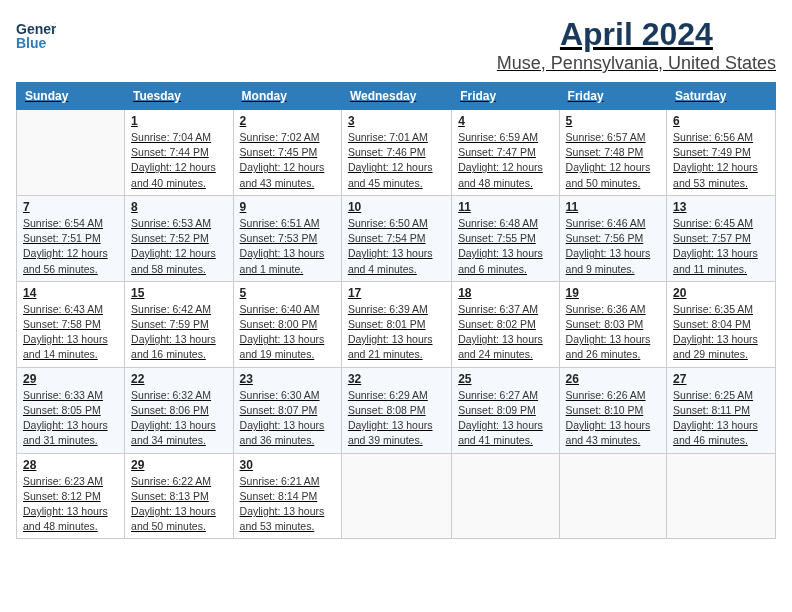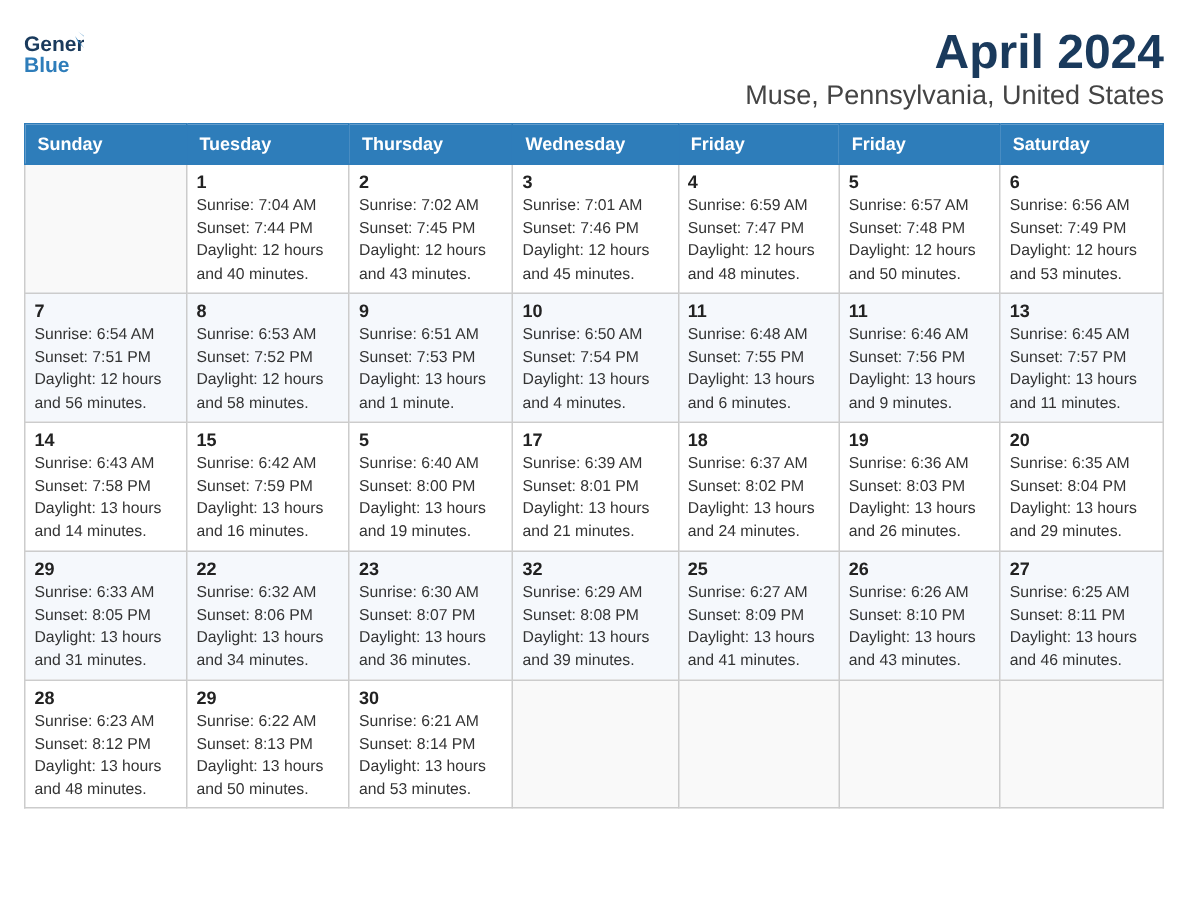--- a/index.html
+++ b/index.html
@@ -15,35 +15,37 @@
       justify-content: space-between;
       align-items: flex-start;
       margin-bottom: 8px;
     }
     .logo {
       display: flex;
       align-items: center;
       gap: 4px;
     }
     .title-block {
-      text-align: right;
+      text-align: center;
+      text-decoration: underline;
     }
     .month-title {
       font-size: 32px;
       font-weight: bold;
       color: #1a3a5c;
     }
     .location {
       font-size: 18px;
       color: #444;
     }
     .calendar-table {
       width: 100%;
       border-collapse: collapse;
       font-size: 11px;
+      text-decoration: underline;
     }
     .calendar-table th {
       background-color: #2e7dba;
       color: #fff;
       text-align: left;
       padding: 6px 8px;
       font-size: 12px;
       font-weight: bold;
       border: 1px solid #2e7dba;
     }
@@ -92,21 +94,21 @@
     <div class="month-title">April 2024</div>
     <div class="location">Muse, Pennsylvania, United States</div>
   </div>
 </div>
 
 <table class="calendar-table">
   <thead>
     <tr id="header-row">
         <th>Sunday</th>
         <th>Tuesday</th>
-        <th>Thursday</th>
+        <th>Monday</th>
         <th>Wednesday</th>
         <th>Friday</th>
         <th>Friday</th>
         <th>Saturday</th>
       </tr>
   </thead>
   <tbody id="calendar-body">
       <tr>
         <td class="empty-cell"></td>
         <td>

